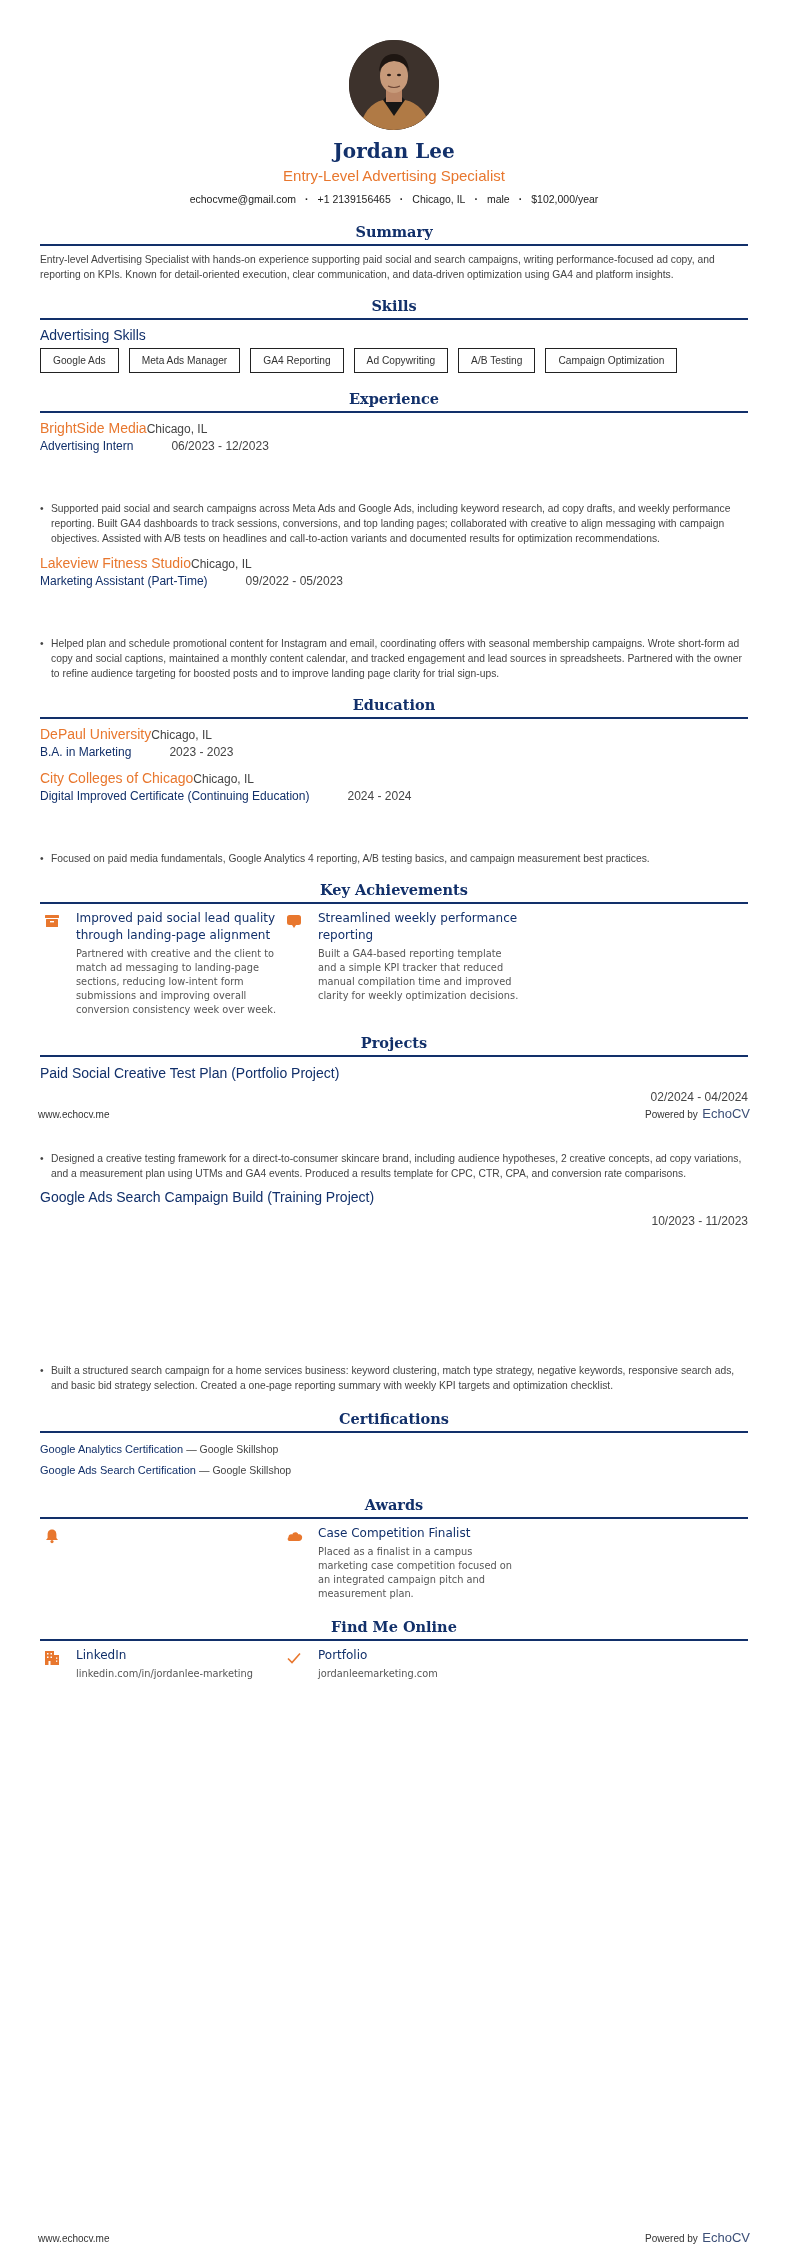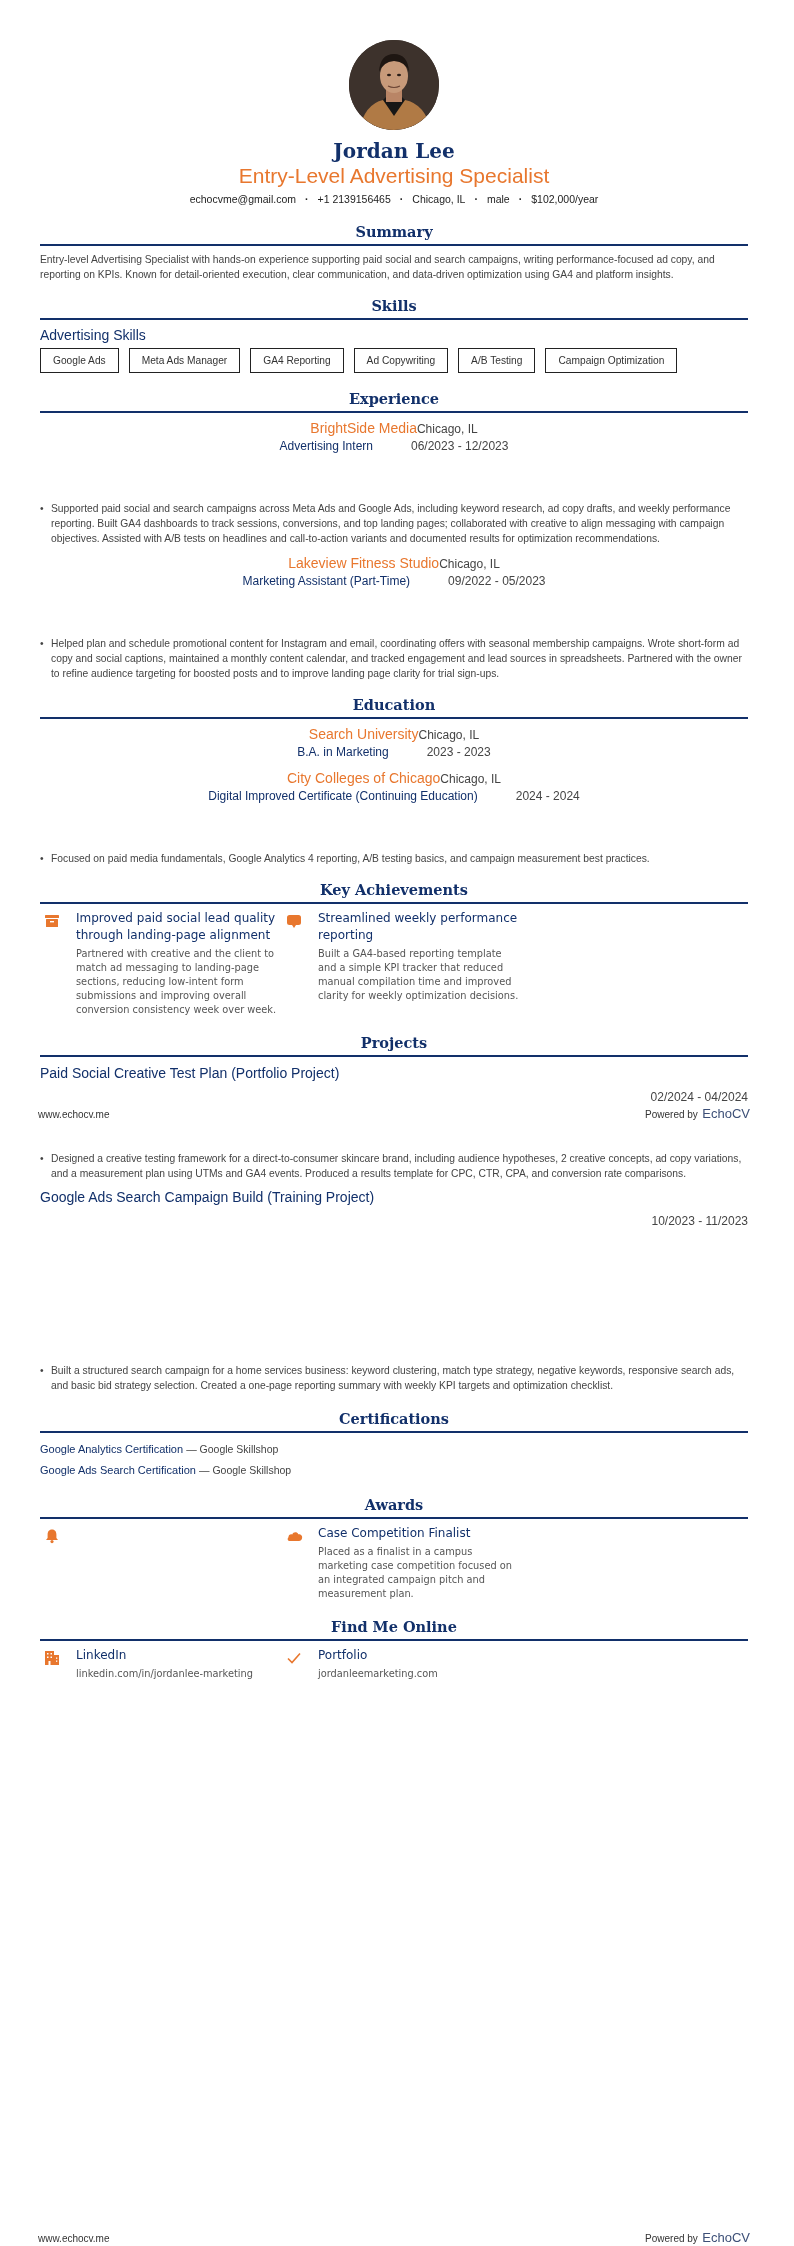--- a/index.html
+++ b/index.html
@@ -5,36 +5,36 @@
   * { box-sizing: border-box; margin: 0; padding: 0; }
   html, body { width: 794px; background: #ffffff; }
   body { font-family: "Liberation Sans", sans-serif; color: #333; position: relative; height: 2246px; }
   .page { position: relative; width: 788px; }
   .content { padding: 0 40px; }
 
   .header { text-align: center; padding-top: 40px; }
   .avatar { width: 90px; height: 90px; border-radius: 50%; margin: 0 auto; overflow: hidden; background: #3a2e28; position: relative; }
   .avatar svg { display: block; }
   .name { font-family: "DejaVu Serif", serif; font-weight: bold; font-size: 20px; color: #12306a; margin-top: 8px; line-height: 26px; }
-  .title { font-size: 21px; color: #e8772e; margin-top: 2px; line-height: 20px; }
+  .title { font-size: 15px; color: #e8772e; margin-top: 2px; line-height: 20px; }
   .contact { font-size: 10.5px; color: #222; margin-top: 6px; display: flex; justify-content: center; gap: 0; line-height: 14px; }
   .contact .sep { margin: 0 9px; font-weight: bold; }
 
   .section-title { font-family: "DejaVu Serif", serif; font-weight: bold; font-size: 14.5px; color: #12306a; text-align: center; line-height: 20px; }
   .section-rule { height: 2px; background: #12306a; margin-top: 2px; margin-bottom: 6px; }
   .section { margin-top: 14px; }
 
   .summary-text { font-size: 10.3px; color: #444; line-height: 15px; }
 
   .skill-group { font-size: 14px; color: #12306a; margin-bottom: 4px; line-height: 18px; }
   .chips { display: flex; gap: 10px; flex-wrap: wrap; }
   .chip { border: 1px solid #222; font-size: 10.2px; color: #333; padding: 5px 12px; line-height: 13px; }
 
   .entry { margin-bottom: 6px; }
-  .row { display: flex; justify-content: center; align-items: baseline; }
+  .row { display: flex; justify-content: flex-start; align-items: baseline; }
   .org { font-size: 14px; color: #e8772e; line-height: 19px; }
   .loc { font-size: 12px; color: #444; }
   .role { font-size: 12px; color: #12306a; line-height: 17px; }
   .dates { font-size: 12px; color: #444; padding-left: 38px; }
   ul.bullets { list-style: none; margin-top: 1px; }
   ul.bullets li { font-size: 10.3px; color: #444; line-height: 15px; padding-left: 11px; position: relative; margin-top: 46px; }
   ul.bullets li::before { content: "•"; position: absolute; left: 0; top: 0; color: #444; }
 
   .grid2 { display: flex; flex-wrap: wrap; }
   .card { width: 240px; display: flex; margin-right: 2px; margin-bottom: 6px; }
@@ -143,21 +143,21 @@
           </ul>
       </div>
     </div>
 
     <div class="section" style="margin-top:14px;">
       <div class="section-title">Education</div>
       <div class="section-rule"></div>
 
       <div class="entry">
         <div class="row">
-          <span class="org">Search University</span>
+          <span class="org">DePaul University</span>
           <span class="loc">Chicago, IL</span>
         </div>
         <div class="row">
           <span class="role">B.A. in Marketing</span>
           <span class="dates">2023 - 2023</span>
         </div>
       </div>
 
       <div class="entry" style="margin-top:8px;">
         <div class="row">

